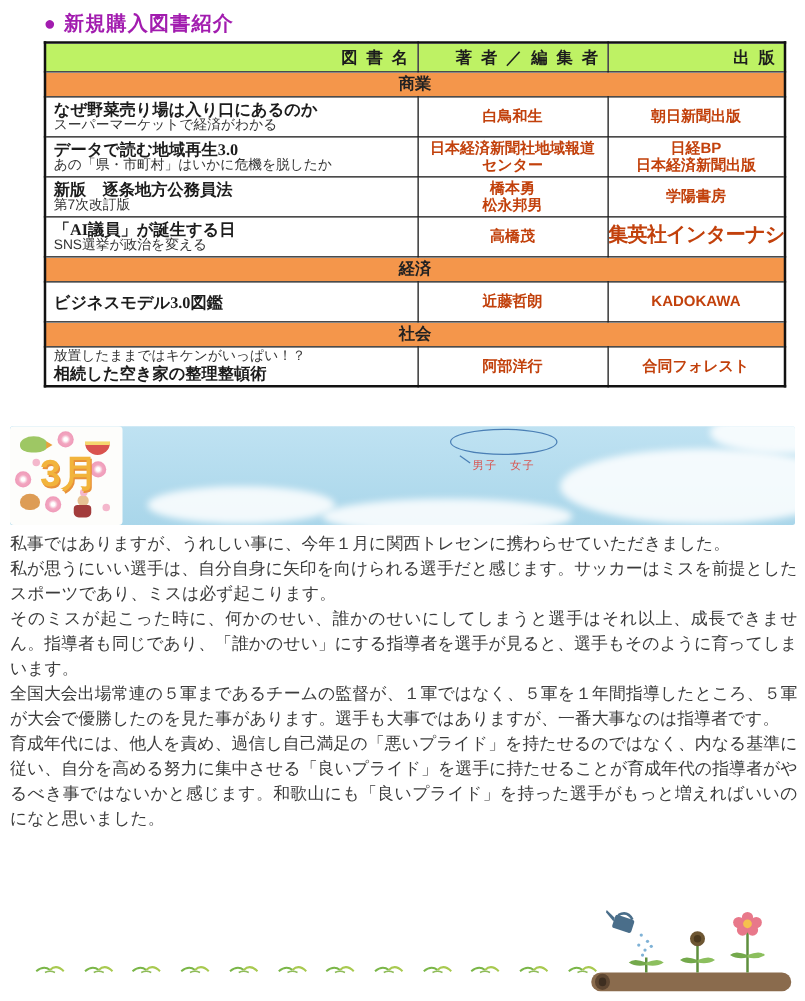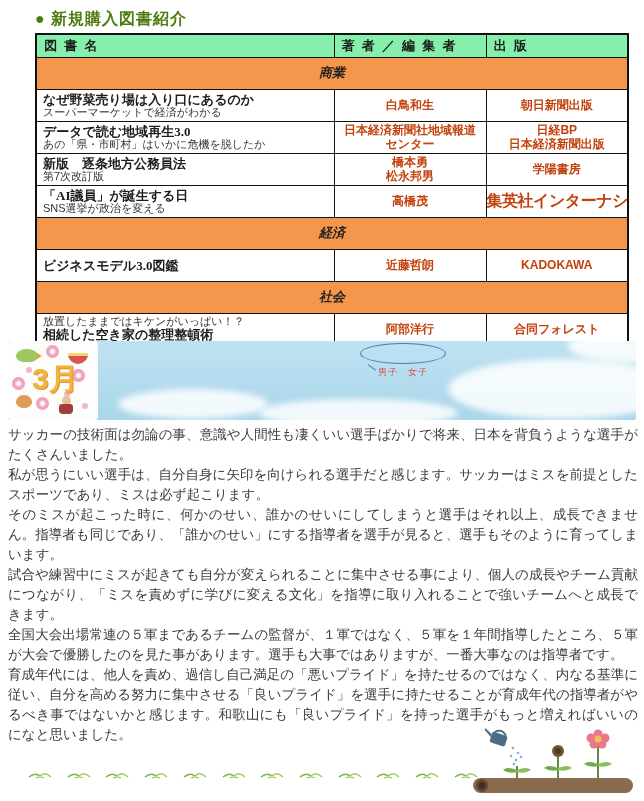--- a/index.html
+++ b/index.html
@@ -7,41 +7,41 @@
   body {
     width:644px; height:801px; position:relative; overflow:hidden;
     font-family:"Liberation Sans", sans-serif;
     color:#333;
   }
   .page { position:absolute; inset:0; }
 
   
   .doc-title{
     position:absolute; left:35px; top:9px;
-    font-size:16px; font-weight:bold; color:#4d7c0f; letter-spacing:1px;text-align:right;
+    font-size:16px; font-weight:bold; color:#a21caf; letter-spacing:1px;text-align:right;
   }
 
   
   table.book-table{
     position:absolute; left:35px; top:33px; width:592px;
     border-collapse:collapse; table-layout:fixed;
     border:2px solid #111;
   }
   table.book-table td, table.book-table th{
     border:1px solid #111; overflow:hidden; vertical-align:middle;
   }
   tr.head-row th{
     height:23px; font-size:13px; font-weight:bold; color:#1c1c1c;
-    text-align:left; letter-spacing:0.55em; text-indent:0.55em;
-    background:#86efac;
+    text-align:right; letter-spacing:0.55em; text-indent:0.55em;
+    background:#bef264;
     margin-left:38px;
   }
   tr.cat-row td{
-    height:32px; background:var(--band,#f4964b);
-    text-align:center; font-size:13px; font-weight:bold; color:#222;font-style:italic;
+    height:20px; background:var(--band,#f4964b);
+    text-align:center; font-size:13px; font-weight:bold; color:#222;
   }
   tr.book-row td{ height:32px; background:#fff; }
   td.c-book{ padding:2px 4px 2px 6px; }
   .bt{ font-size:13px; font-weight:bold; color:#1c1c1c; line-height:15px; white-space:nowrap;font-family:Liberation Serif, serif; }
   .bs{ font-size:11px; color:#333; line-height:11px; white-space:nowrap; }
   td.c-auth, td.c-pub{ text-align:center; font-size:12px; font-weight:bold; color:#c2410c; }
   td.c-auth div, td.c-pub div{ line-height:14px; white-space:nowrap; }
   td.c-pub.tight div{ font-size:16px; letter-spacing:-0.5px; }
 
   
@@ -241,24 +241,23 @@
       <span class="month-label"><span>3月</span></span>
     </div>
 
     <div class="bubble">
       <span>男子　女子</span>
     </div>
 
   </div>
 
   <div class="article">
-    <p>サッカーの技術面は勿論の事、意識や人間性も凄くいい選手ばかりで将来、日本を背負うような選手がたくさんいました。</p>
+    <p>私事ではありますが、うれしい事に、今年１月に関西トレセンに携わらせていただきました。</p>
     <p>私が思うにいい選手は、自分自身に矢印を向けられる選手だと感じます。サッカーはミスを前提としたスポーツであり、ミスは必ず起こります。</p>
     <p>そのミスが起こった時に、何かのせい、誰かのせいにしてしまうと選手はそれ以上、成長できません。指導者も同じであり、「誰かのせい」にする指導者を選手が見ると、選手もそのように育ってしまいます。</p>
-    <p>試合や練習中にミスが起きても自分が変えられることに集中させる事により、個人の成長やチーム貢献につながり、「ミスを責めずに学びに変える文化」を指導に取り入れることで強いチームへと成長できます。</p>
     <p>全国大会出場常連の５軍まであるチームの監督が、１軍ではなく、５軍を１年間指導したところ、５軍が大会で優勝したのを見た事があります。選手も大事ではありますが、一番大事なのは指導者です。</p>
     <p>育成年代には、他人を責め、過信し自己満足の「悪いプライド」を持たせるのではなく、内なる基準に従い、自分を高める努力に集中させる「良いプライド」を選手に持たせることが育成年代の指導者がやるべき事ではないかと感じます。和歌山にも「良いプライド」を持った選手がもっと増えればいいのになと思いました。</p>
   </div>
 
   <div class="sprout-row">
       <svg width="24" height="10" viewBox="0 0 24 10">
         <path d="M1 7 Q7 2 12 6" stroke="#7ab648" stroke-width="1.6" fill="none"></path>
         <path d="M23 7 Q17 1 12 6" stroke="#a8c94f" stroke-width="1.6" fill="none"></path>
         <path d="M8 8 Q12 6 16 8" stroke="#8fbc5a" stroke-width="1.2" fill="none"></path>
       </svg>

